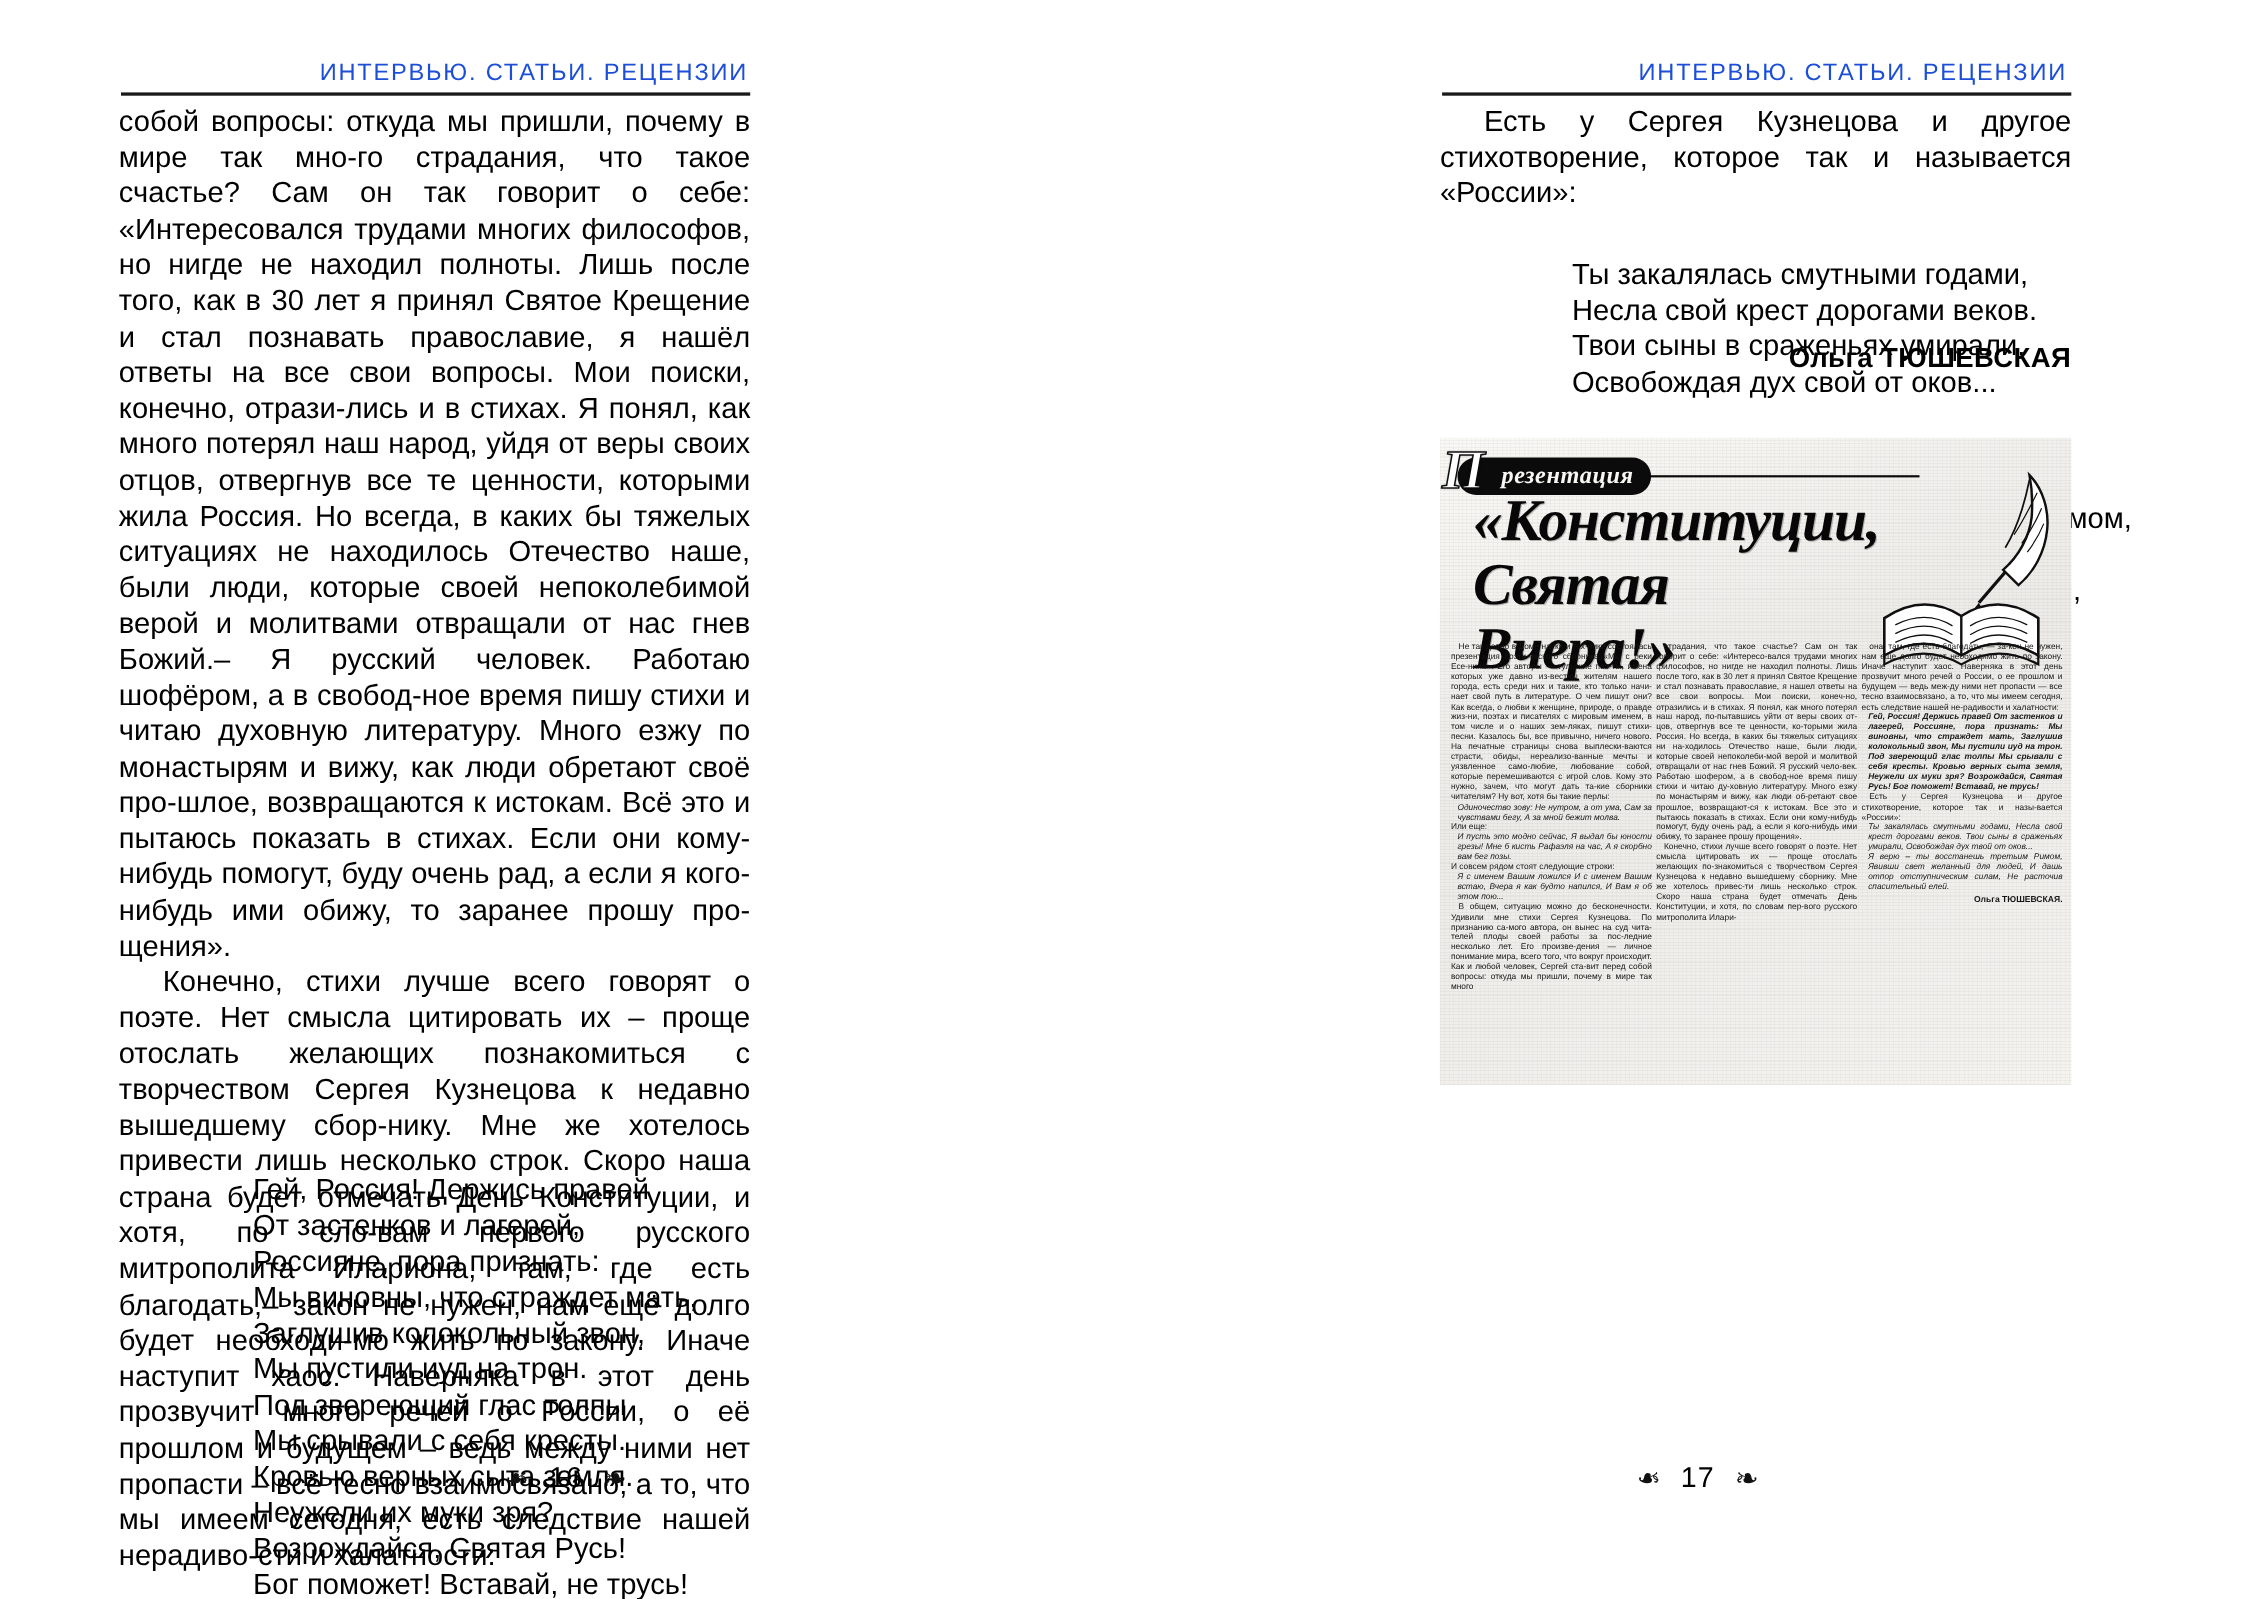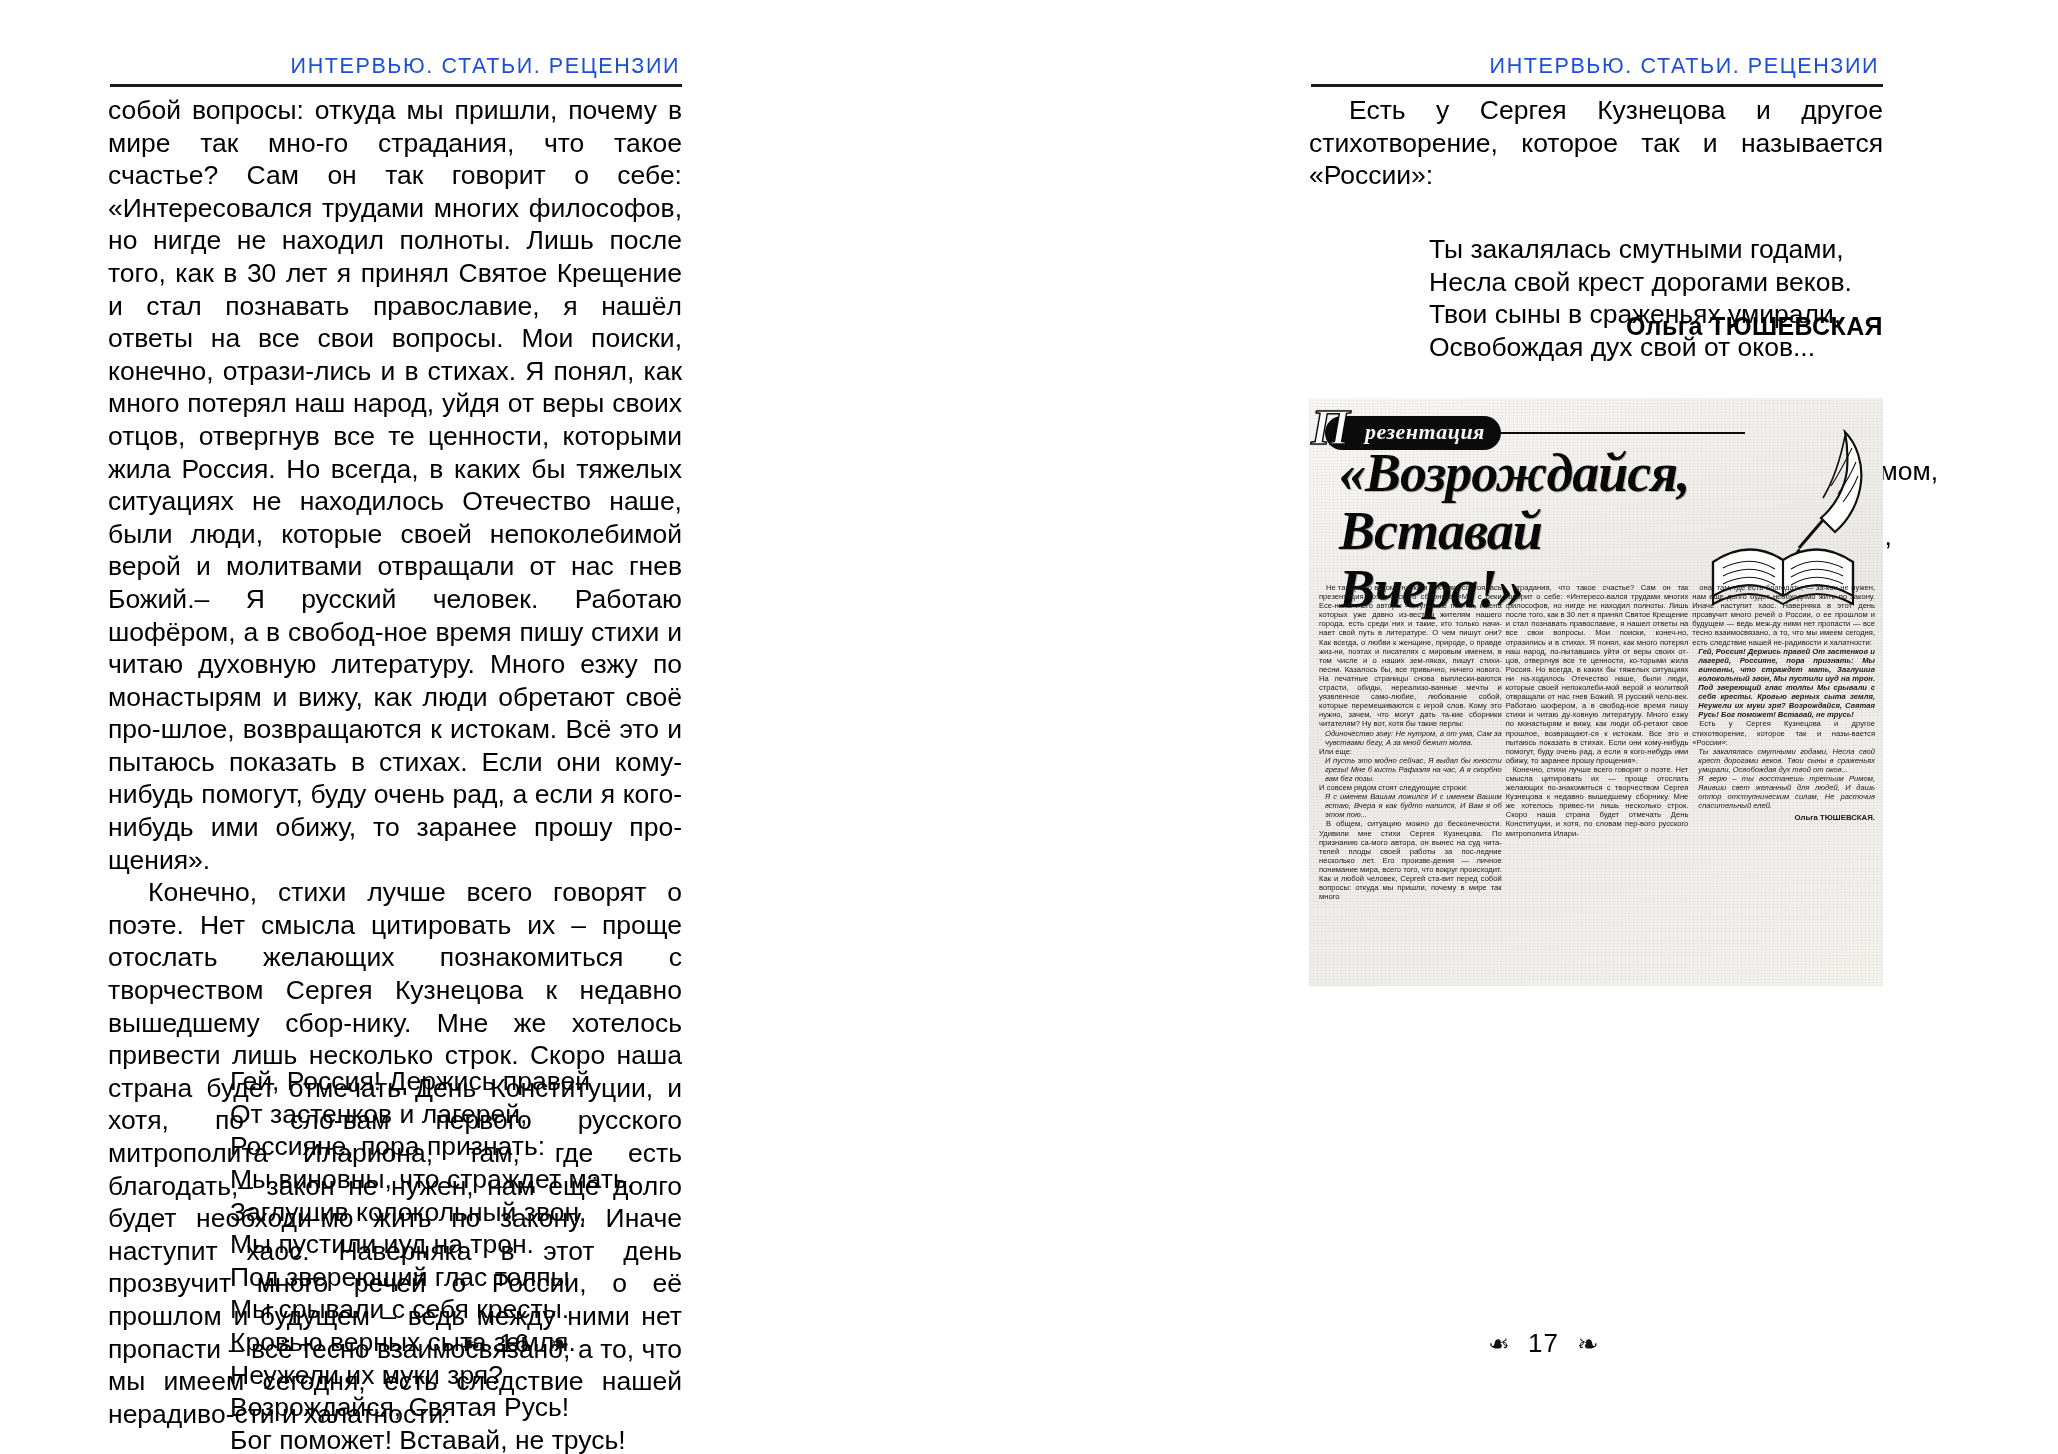--- a/index.html
+++ b/index.html
@@ -244,21 +244,21 @@
 
         <div class="tag">
           <div class="tag-pill">
             <span class="tag-P">П</span>
             <span>резентация</span>
           </div>
           <div class="tag-line"></div>
         </div>
 
         <div class="clip-head">
-          <span class="l1">«Возрождайся, Вставай</span>
+          <span class="l1">«Конституции, Святая</span>
           <span class="l2">Вчера!»</span>
         </div>
 
         <div class="illus">
           <svg viewBox="0 0 180 185" width="180" height="185" aria-hidden="true">
 
             <path d="M150 4 C162 16 168 36 166 54 C164 74 154 92 140 104 L126 90 C140 78 150 60 152 42 C153 28 152 14 150 4 Z" fill="#fbfbf9" stroke="#151515" stroke-width="2.2"></path>
             <path d="M150 8 C146 28 140 50 128 70" stroke="#151515" stroke-width="1.6" fill="none"></path>
             <path d="M157 20 C150 34 144 46 136 58" stroke="#151515" stroke-width="1.1" fill="none"></path>
             <path d="M161 34 C156 46 150 56 143 66" stroke="#151515" stroke-width="1.1" fill="none"></path>

